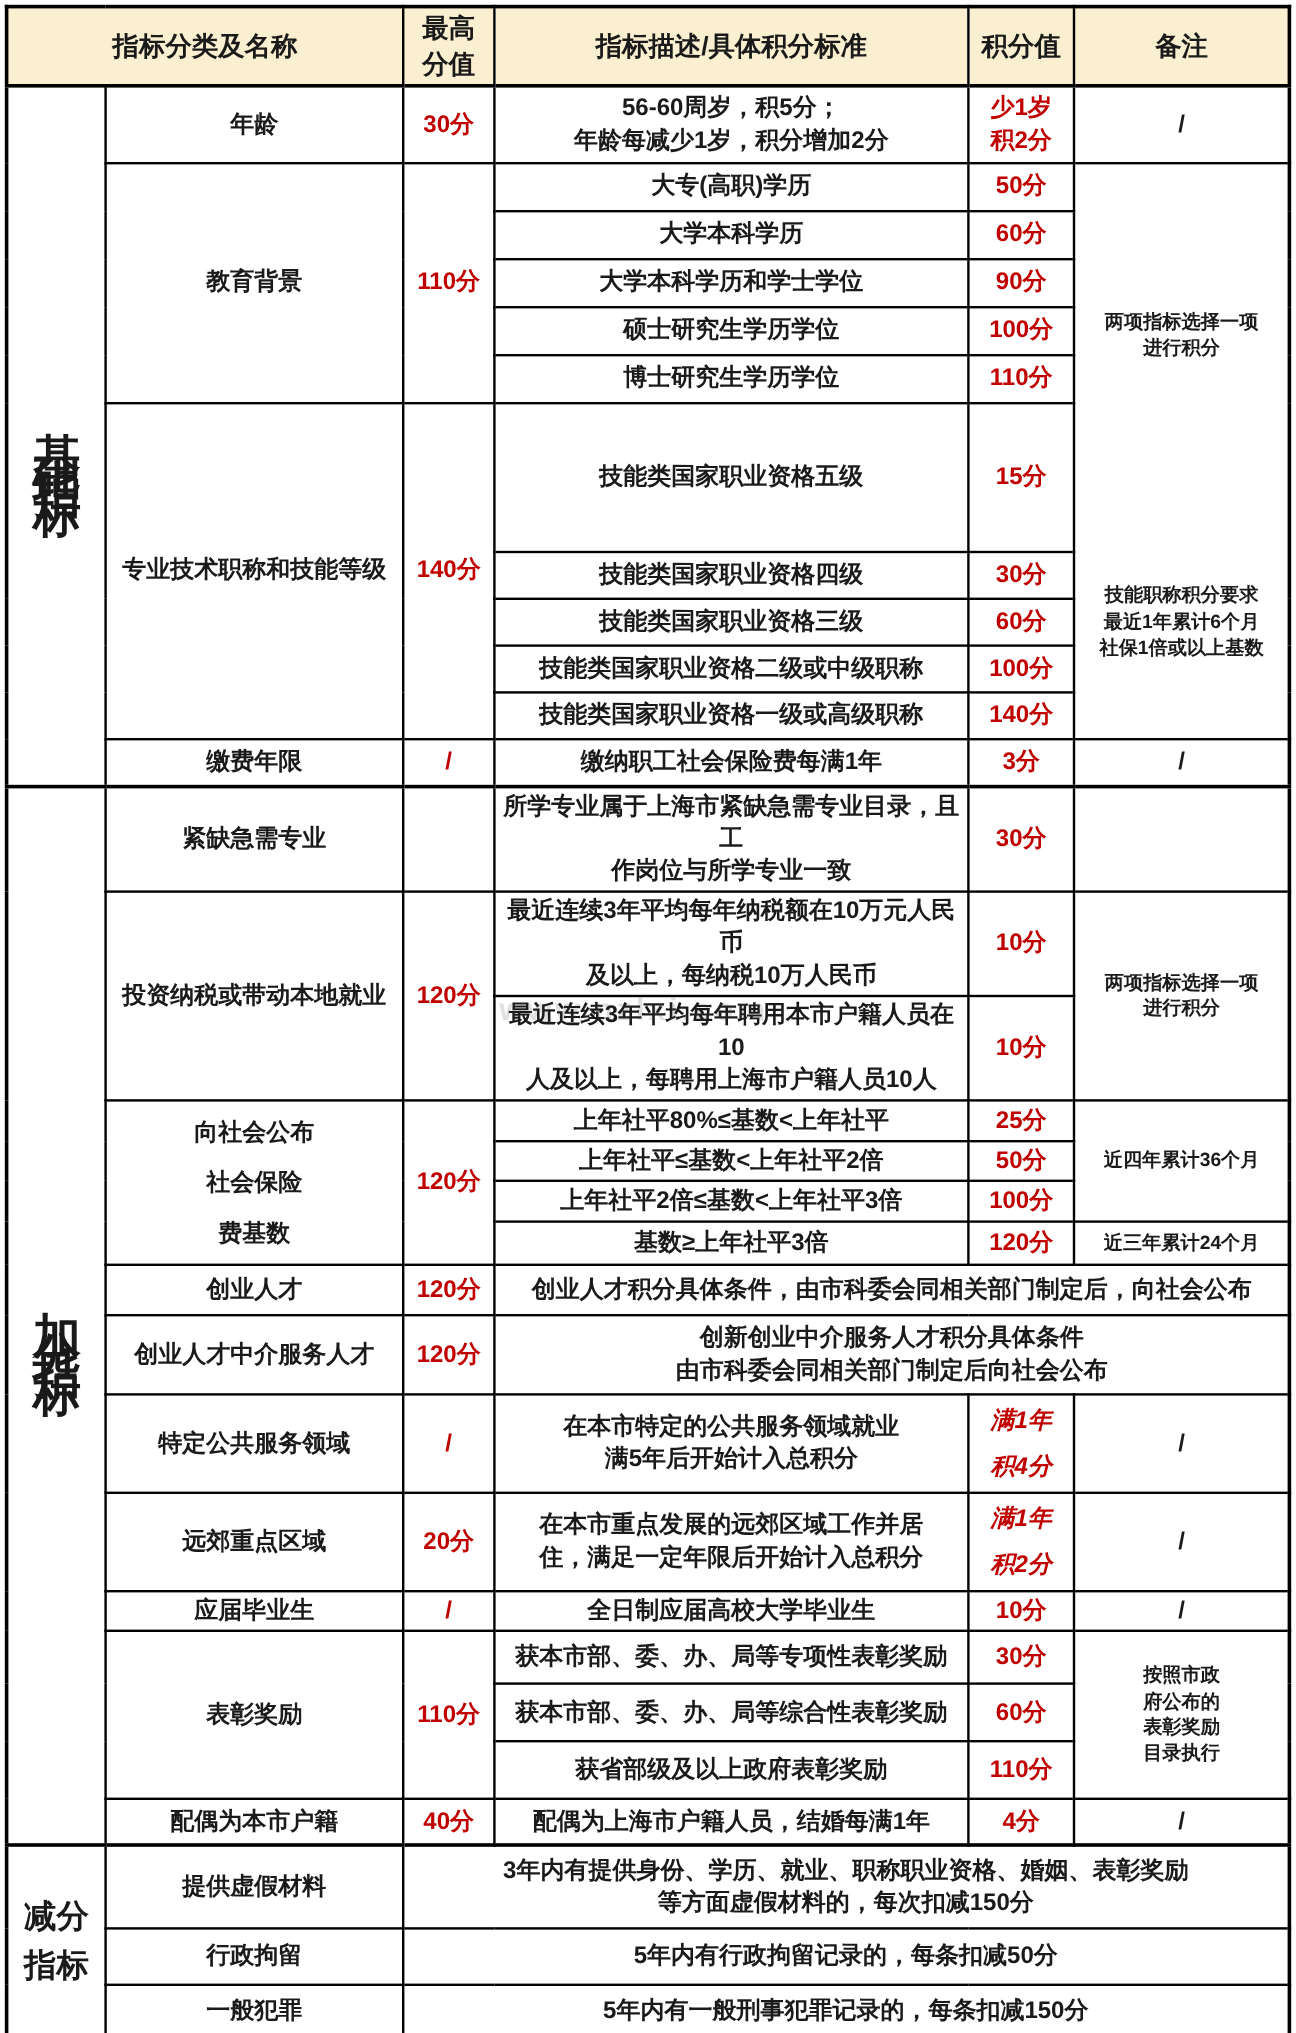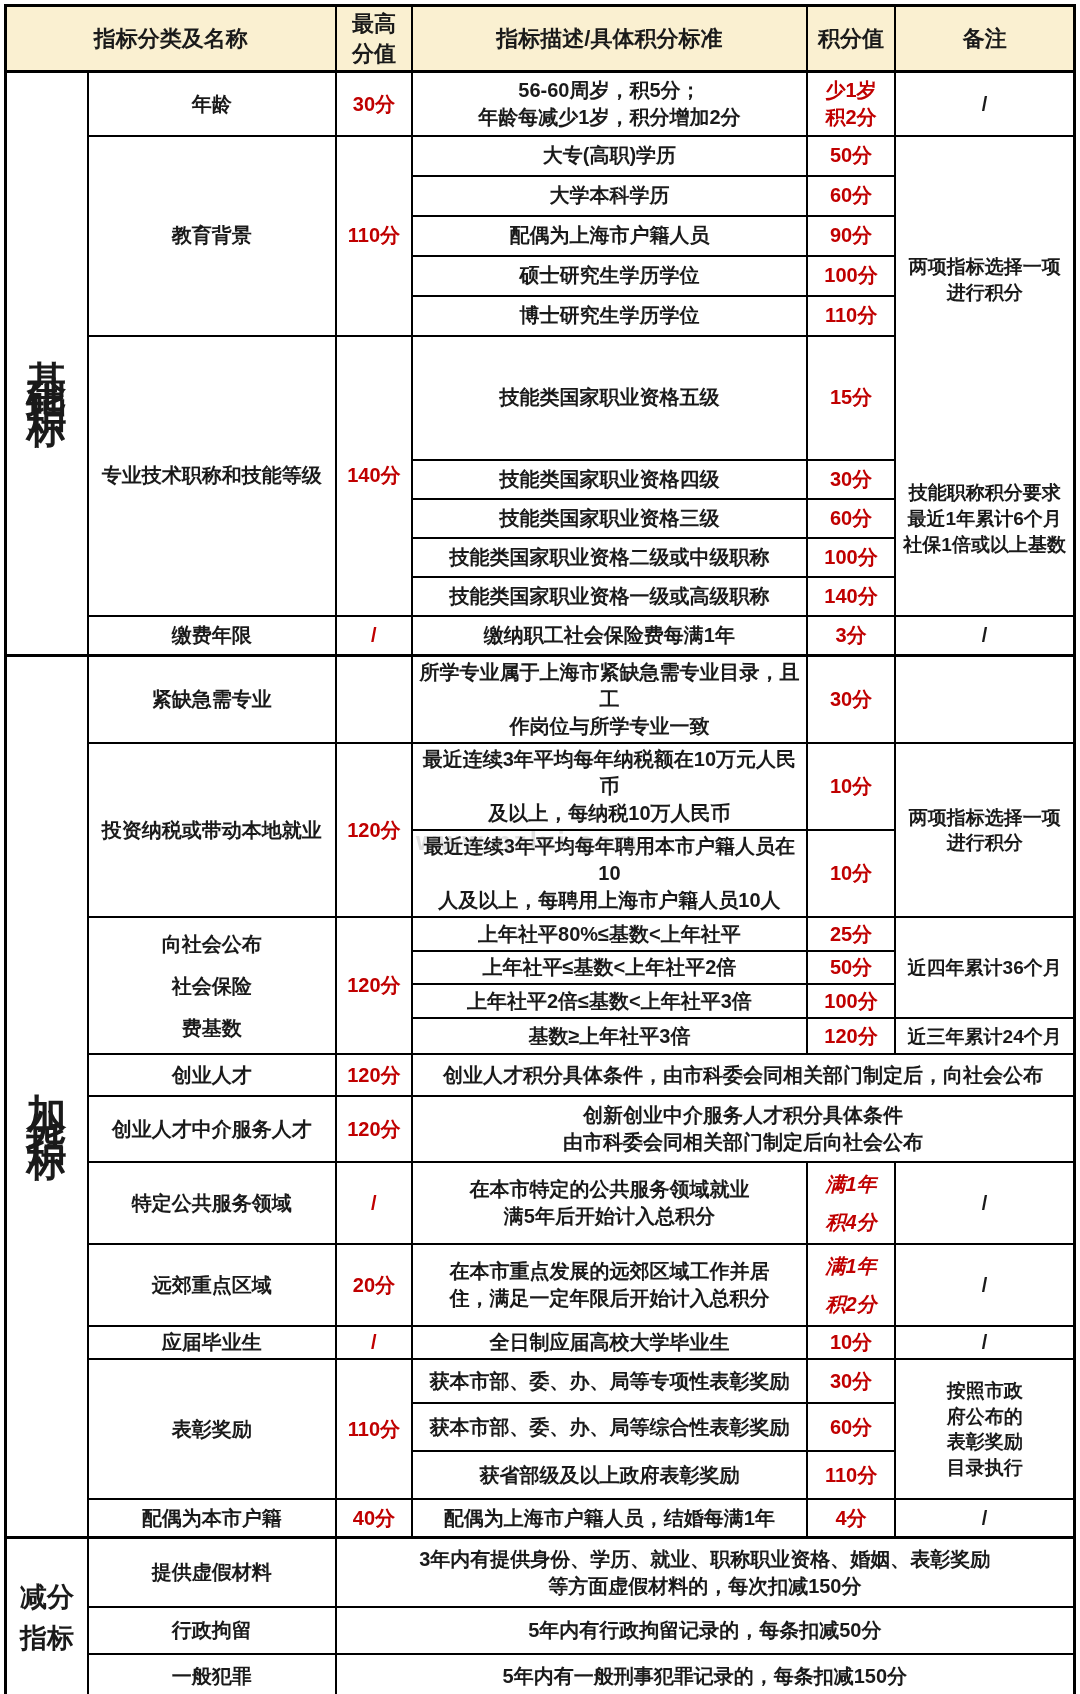--- a/index.html
+++ b/index.html
@@ -12,21 +12,21 @@
   .hd td{background:var(--hdbg,#faf0d1);font-size:22px;border-bottom:3px solid #000;}
   .sec{border-top:3px solid #000 !important;}
   .r{color:var(--red,#c00000);}
   .ml{white-space:pre-line;margin-top:44px;}
   .vlabel{writing-mode:vertical-rl;text-orientation:upright;
           font-size:40px;letter-spacing:16px;display:inline-block;}
   .catcell{padding:0;}
   .smallcat{font-size:27px;line-height:1.5;}
   .loose{line-height:2.1;}
   .spread{line-height:1.9;font-style:italic;}
-  .note{font-size:19px;}
+  .note{font-size:16px;}
   .zones{padding:0;vertical-align:top;}
   .zone1,.zone2{display:flex;align-items:center;justify-content:center;}
   .zone1{height:198px;}
   .zone2{height:192px;}
   .watermark{position:absolute;left:412px;top:822px;font-size:26px;
              color:rgba(60,60,60,0.16);letter-spacing:3px;font-weight:bold;
              pointer-events:none;}
 </style>
 </head>
 <body>
@@ -74,21 +74,21 @@
     <div class="zone2 ml">技能职称积分要求
 最近1年累计6个月
 社保1倍或以上基数</div>
   </td>
 </tr>
 <tr style="height:40px">
   <td>大学本科学历</td>
   <td class="r">60分</td>
 </tr>
 <tr style="height:40px">
-  <td>配偶为上海市户籍人员</td>
+  <td>大学本科学历和学士学位</td>
   <td class="r">90分</td>
 </tr>
 <tr style="height:40px">
   <td>硕士研究生学历学位</td>
   <td class="r">100分</td>
 </tr>
 <tr style="height:40px">
   <td>博士研究生学历学位</td>
   <td class="r">110分</td>
 </tr>

